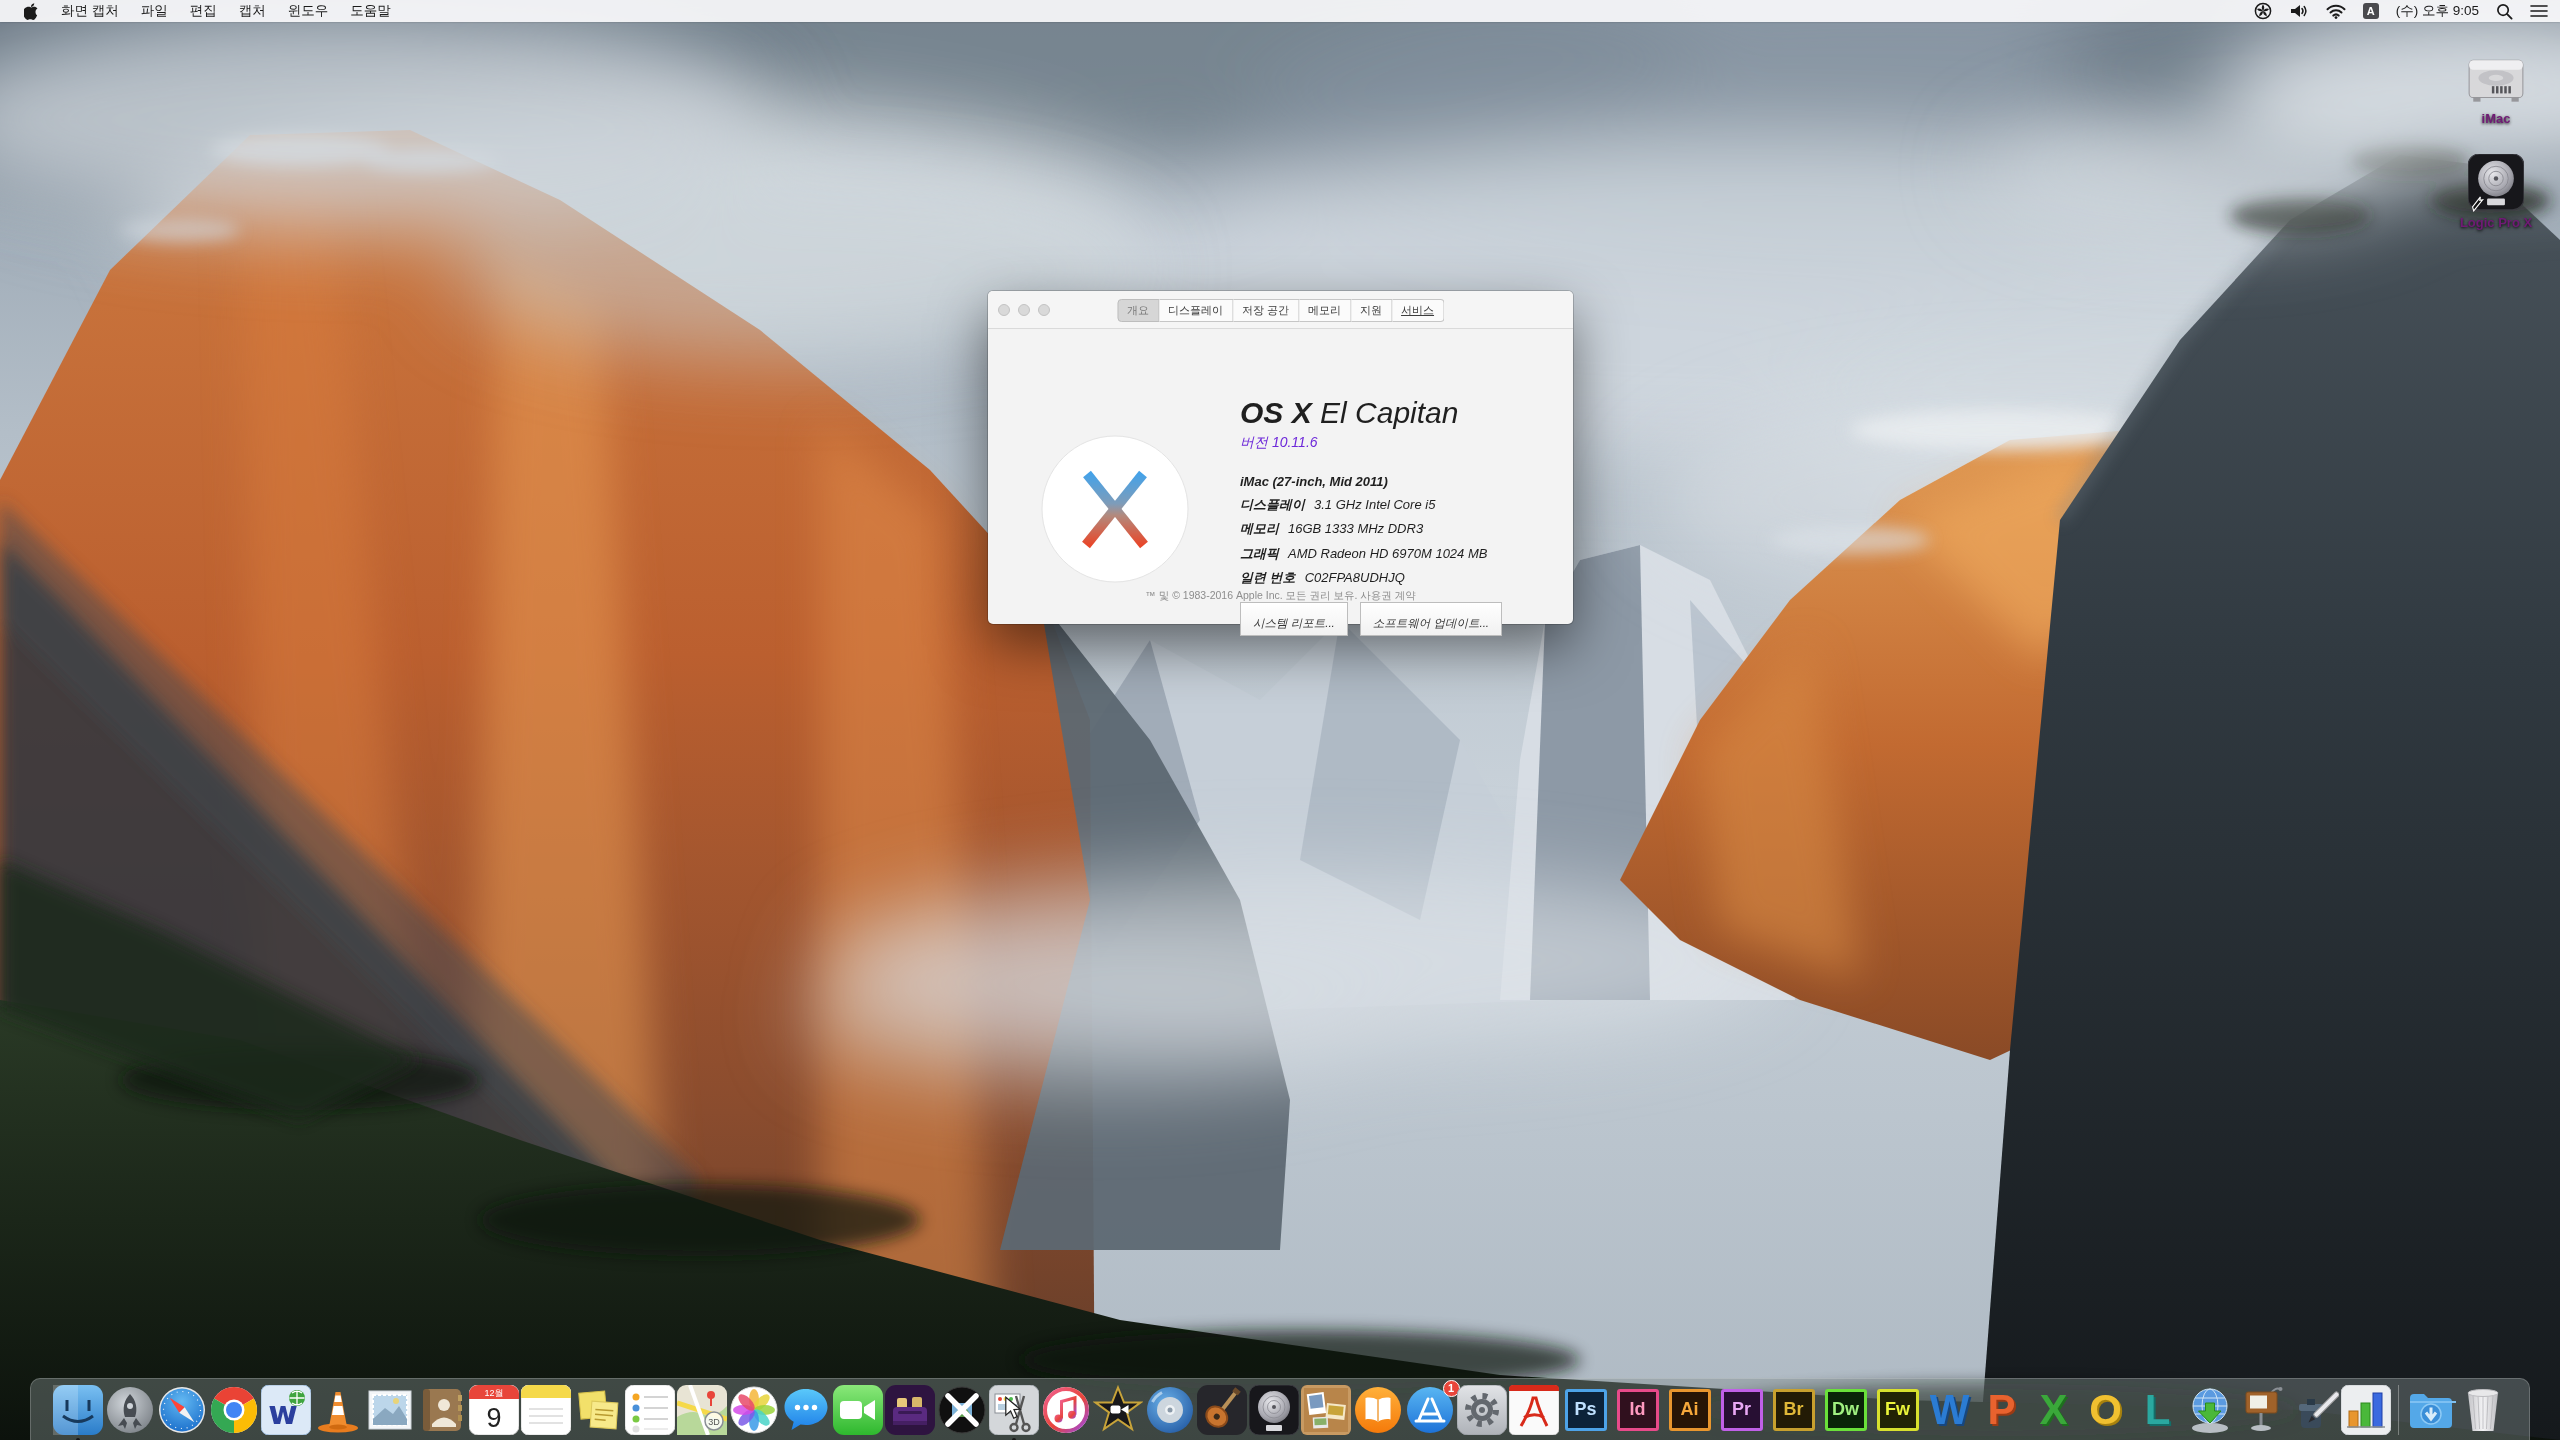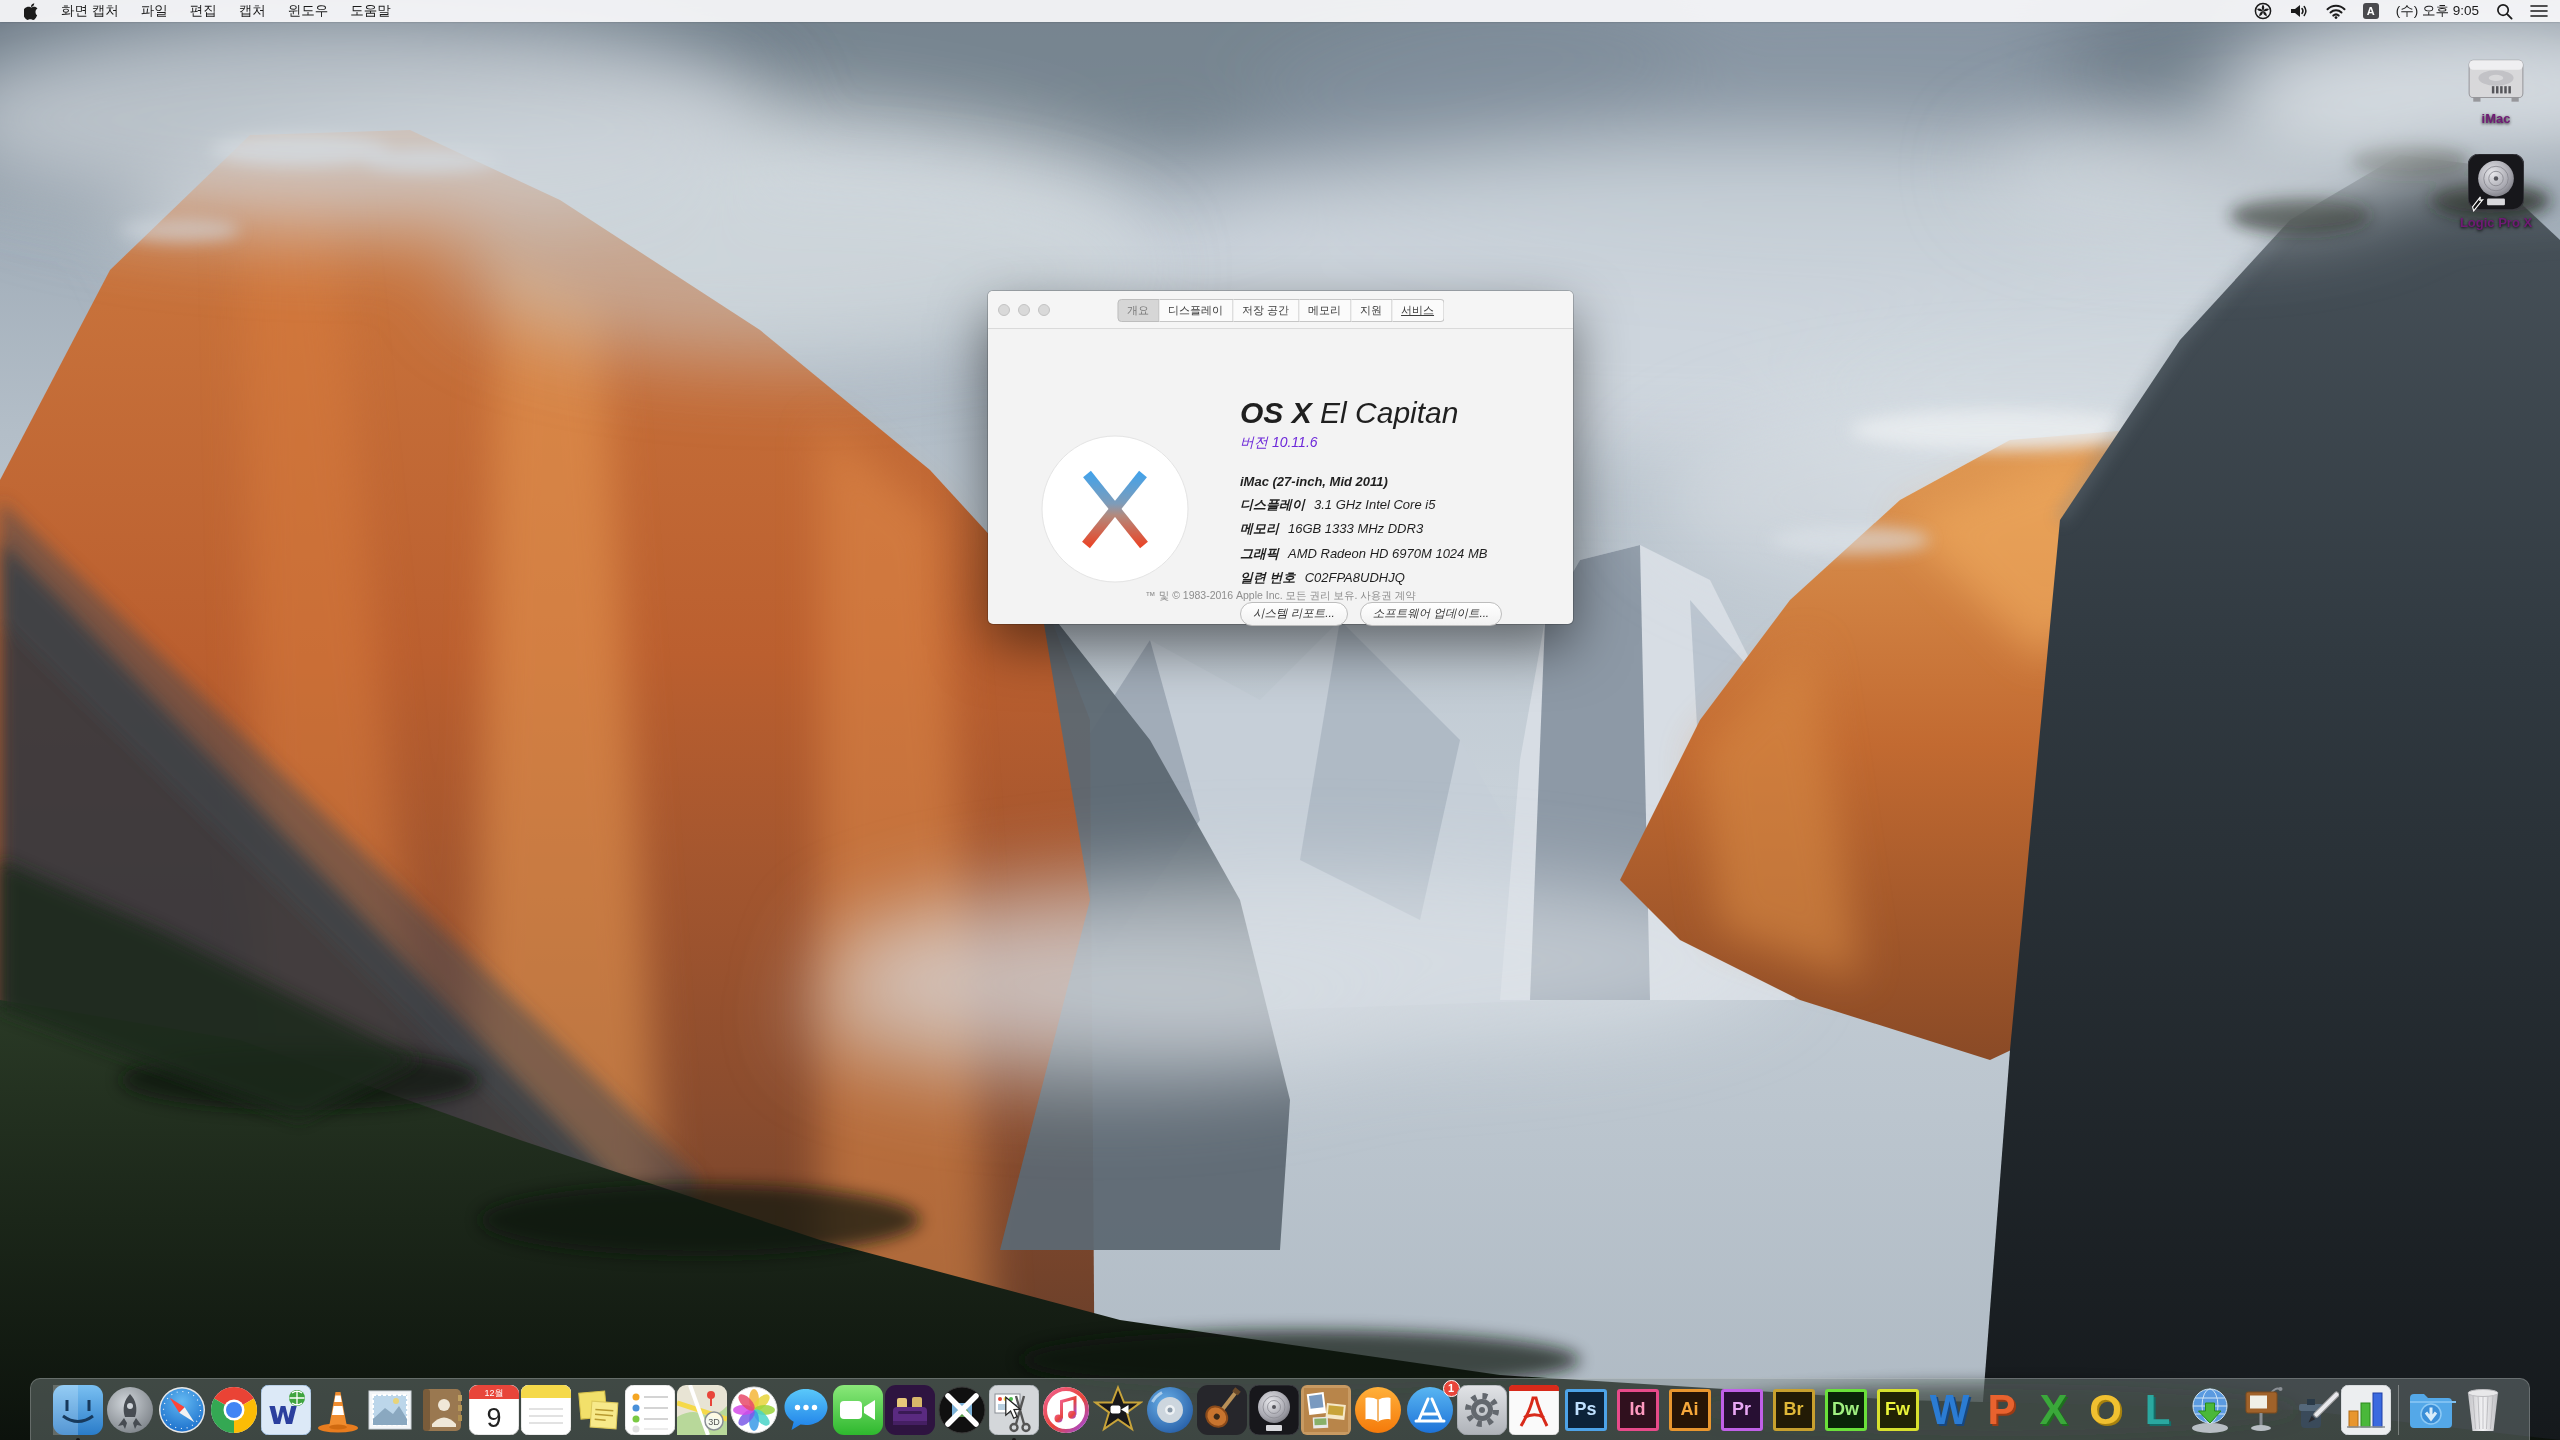--- a/index.html
+++ b/index.html
@@ -39,22 +39,22 @@
   .win-body{position:relative;height:295px;}
   .xlogo{position:absolute;left:53px;top:106px;width:148px;height:148px;}
   .info{position:absolute;left:252px;top:66px;width:320px;font-style:italic;}
   .os-title{font-size:30px;color:#1f1f1f;line-height:36px;}
   .os-bold{font-weight:bold;}
   .version{margin-top:3px;font-size:14px;color:#6d28d9;}
   .model{margin-top:22px;font-size:13px;font-weight:bold;color:#1f1f1f;}
   .spec-row{margin-top:6.5px;font-size:13px;color:#1f1f1f;}
   .spec-row b{margin-right:9px;}
   .btn-row{margin-top:15px;display:flex;gap:12px;}
-  .wbtn{font-size:11.5px;padding:3px 12px 4px;background:linear-gradient(#ffffff,#f1f1f1);
-    border:1px solid #bdbdbd;border-radius:12px;color:#333;white-space:nowrap;}
+  .wbtn{font-size:11.5px;padding:13px 12px 4px;background:linear-gradient(#ffffff,#f1f1f1);
+    border:1px solid #bdbdbd;border-radius:0;color:#333;white-space:nowrap;}
   .win-footer{position:absolute;bottom:21px;width:100%;text-align:center;font-size:10.5px;color:#8d8d8d;}
 
   
   #dock{position:absolute;left:30px;top:1378px;width:2500px;height:62px;z-index:60;
     background:rgba(132,142,144,.42);border:1px solid rgba(255,255,255,.2);border-bottom:none;
     border-radius:10px 10px 0 0;display:flex;align-items:center;justify-content:center;gap:2px;box-sizing:border-box;}
   .dk{width:50px;height:50px;position:relative;flex:none;}
   .dk svg{width:50px;height:50px;display:block;}
   .dk .dot{position:absolute;left:50%;margin-left:-2px;bottom:-7px;width:4px;height:4px;border-radius:50%;background:#161616;}
   .dk .badge{position:absolute;top:-5px;right:-5px;min-width:17px;height:17px;padding:0 3px;border-radius:9px;

